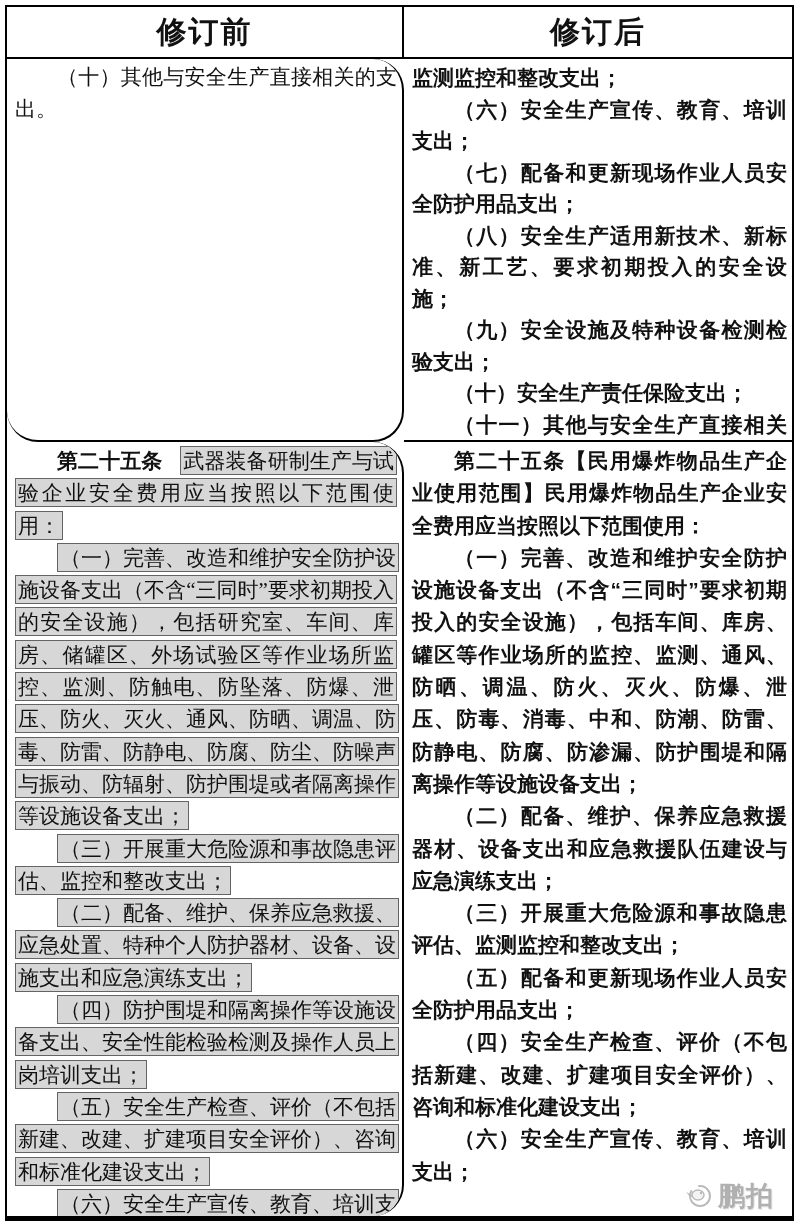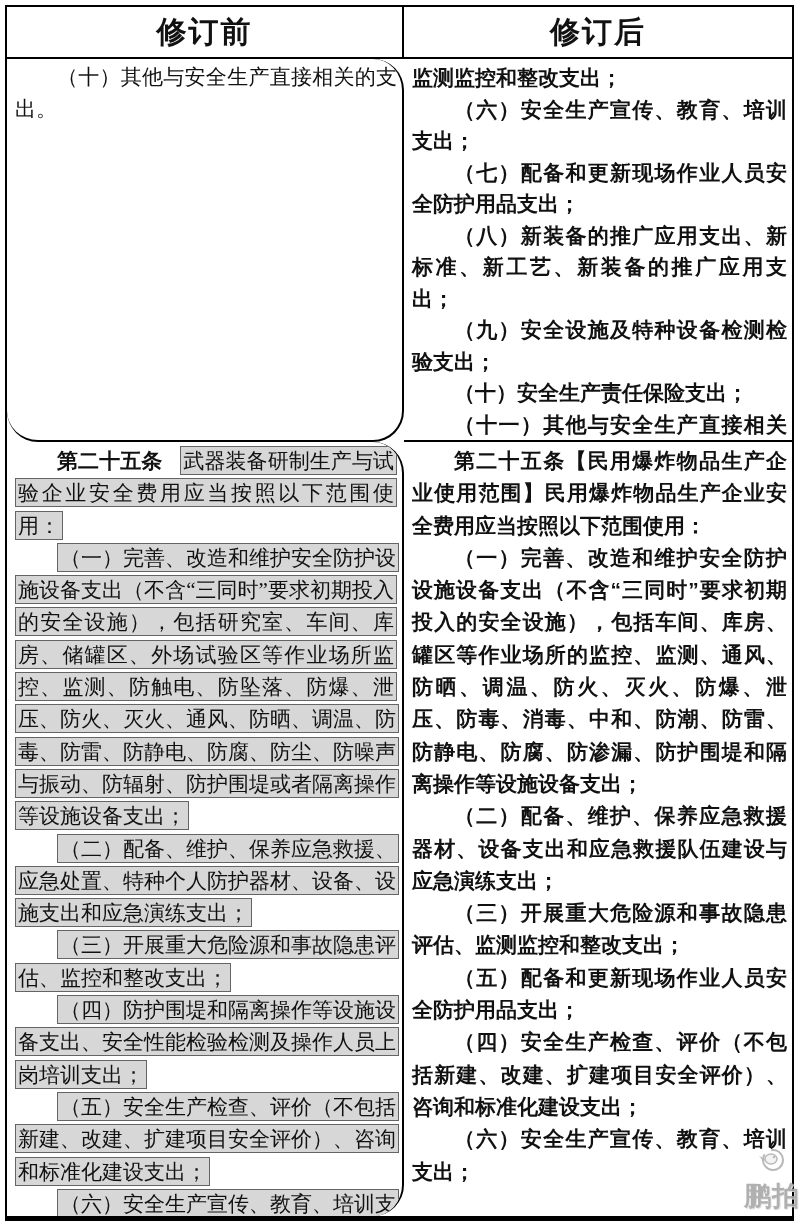--- a/index.html
+++ b/index.html
@@ -74,33 +74,32 @@
   }
   .hl {
     background: #d7d7d7;
     border: 1px solid #646464;
     padding: 2px 2px 1px 2px;
     -webkit-box-decoration-break: clone;
     box-decoration-break: clone;
   }
   .watermark {
     position: absolute;
-    right: 0;
+    right: 26px;
     bottom: 12px;
     display: flex;
     align-items: center;
     gap: 3px;
     color: #a8a8a8;
     opacity: 0.9;
     font-family: Liberation Mono, monospace;
     font-weight: bold;
     font-size: 27px;
     letter-spacing: 1px;
     pointer-events: none;
-    flex-direction: column;
   }
   .watermark svg { display: block; }
   .wm-label {
     text-shadow: 1px 1px 0 #e3e3e3;
   }
 </style>
 </head>
 <body>
 
 <div class="page">
@@ -115,33 +114,33 @@
 
     <div class="cell body colL r1 serifcell">
       <p class="para indent">（十）其他与安全生产直接相关的支出。</p>
     </div>
 
     <div class="cell body r1 sanscell">
       <p class="para">监测监控和整改支出；</p>
       <div>
           <p class="para indent">（六）安全生产宣传、教育、培训支出；</p>
           <p class="para indent">（七）配备和更新现场作业人员安全防护用品支出；</p>
-          <p class="para indent">（八）新装备的推广应用支出、新标准、新工艺、新装备的推广应用支出；</p>
+          <p class="para indent">（八）安全生产适用新技术、新标准、新工艺、要求初期投入的安全设施；</p>
           <p class="para indent">（九）安全设施及特种设备检测检验支出；</p>
           <p class="para indent">（十）安全生产责任保险支出；</p>
           <p class="para indent">（十一）其他与安全生产直接相关的支出。</p>
         </div>
     </div>
 
     <div class="cell body colL r2 serifcell">
       <p class="para indent"><b class="art">第二十五条</b><span class="hl">武器装备研制生产与试验企业安全费用应当按照以下范围使用：</span></p>
       <div>
           <p class="para indent"><span class="hl">（一）完善、改造和维护安全防护设施设备支出（不含“三同时”要求初期投入的安全设施），包括研究室、车间、库房、储罐区、外场试验区等作业场所监控、监测、防触电、防坠落、防爆、泄压、防火、灭火、通风、防晒、调温、防毒、防雷、防静电、防腐、防尘、防噪声与振动、防辐射、防护围堤或者隔离操作等设施设备支出；</span></p>
+          <p class="para indent"><span class="hl">（三）开展重大危险源和事故隐患评估、监控和整改支出；</span></p>
           <p class="para indent"><span class="hl">（二）配备、维护、保养应急救援、应急处置、特种个人防护器材、设备、设施支出和应急演练支出；</span></p>
-          <p class="para indent"><span class="hl">（三）开展重大危险源和事故隐患评估、监控和整改支出；</span></p>
           <p class="para indent"><span class="hl">（四）防护围堤和隔离操作等设施设备支出、安全性能检验检测及操作人员上岗培训支出；</span></p>
           <p class="para indent"><span class="hl">（五）安全生产检查、评价（不包括新建、改建、扩建项目安全评价）、咨询和标准化建设支出；</span></p>
           <p class="para indent"><span class="hl">（六）安全生产宣传、教育、培训支出；</span></p>
         </div>
     </div>
 
     <div class="cell body r2 sanscell">
       <p class="para indent">第二十五条【民用爆炸物品生产企业使用范围】民用爆炸物品生产企业安全费用应当按照以下范围使用：</p>
       <div>
           <p class="para indent">（一）完善、改造和维护安全防护设施设备支出（不含“三同时”要求初期投入的安全设施），包括车间、库房、罐区等作业场所的监控、监测、通风、防晒、调温、防火、灭火、防爆、泄压、防毒、消毒、中和、防潮、防雷、防静电、防腐、防渗漏、防护围堤和隔离操作等设施设备支出；</p>

